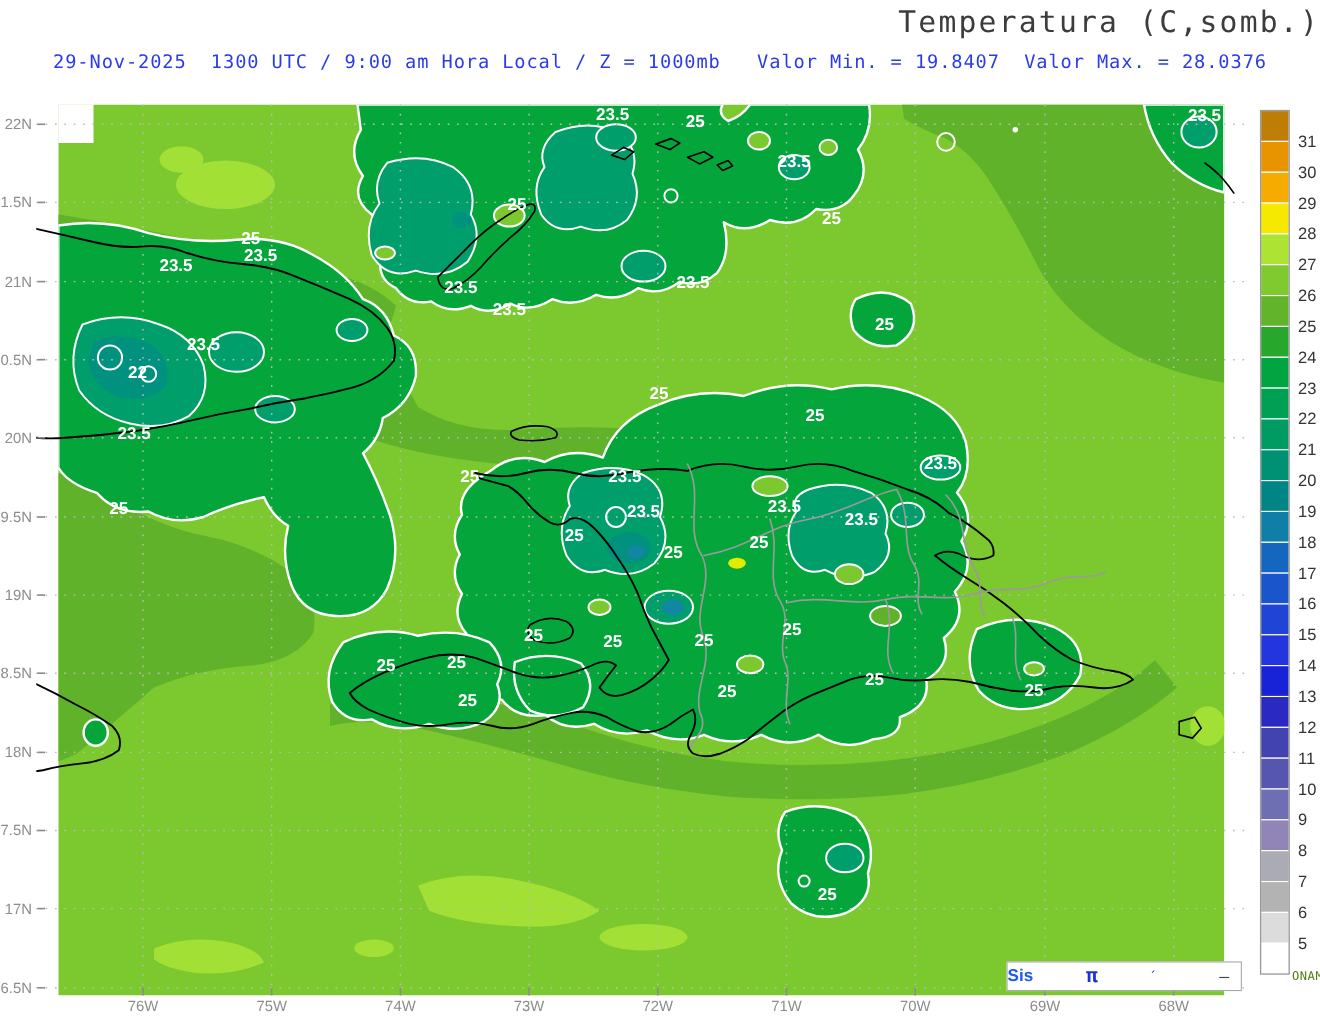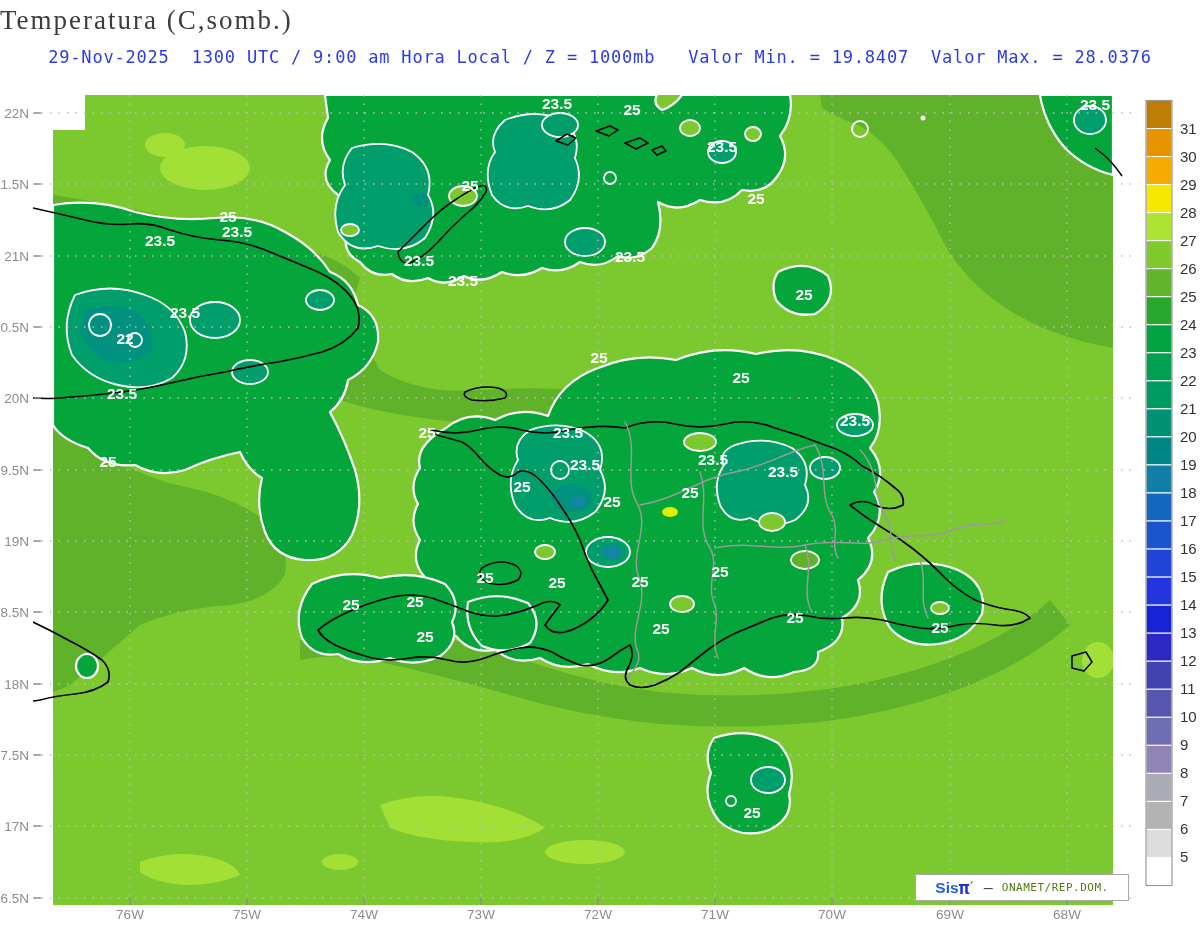--- a/index.html
+++ b/index.html
@@ -1,19 +1,19 @@
 <!DOCTYPE html>
 <html><head>
 <meta charset="utf-8">
 <style>
   html,body{margin:0;padding:0;background:#fff;}
   .stage{position:relative;width:1200px;height:927px;background:#ffffff;overflow:hidden;
          font-family:"DejaVu Sans Mono", monospace;}
-  .title{position:absolute;top:5px;left:0;right:0;text-align:left;
-         font-size:27px;font-weight:400;letter-spacing:2px;color:#3c3c3c;font-family:Liberation Serif, serif;}
+  .title{position:absolute;top:5px;left:0;right:0;text-align:right;
+         font-size:27px;font-weight:400;letter-spacing:2px;color:#3c3c3c;}
   .h1{position:absolute;top:47px;left:0;right:0;text-align:center;
       font-size:17px;letter-spacing:0.8px;color:#2b3be8;white-space:pre;}
   .h2{position:absolute;top:69px;left:0;right:0;text-align:center;
       font-size:15.5px;letter-spacing:0.2px;color:#2e9bf0;white-space:pre;}
   svg{position:absolute;left:0;top:0;}
   
   .f-bg{fill:#7cc82f;}
   .f-olv{fill:#60b22b;}
   .f-cha{fill:#a2e035;}
   .f-yel{fill:#e0ec00;}
@@ -27,22 +27,22 @@
   .coast{fill:none;stroke:#000000;stroke-width:1.7;stroke-linejoin:round;stroke-linecap:round;}
   .isl{fill:none;stroke:#000000;stroke-width:1.5;stroke-linejoin:round;}
   .bord{fill:none;stroke:#9a9a9a;stroke-width:1.5;stroke-linejoin:round;stroke-linecap:round;}
   .grid{stroke:#bdbdbd;stroke-width:1.3;stroke-dasharray:1.5 7;}
   .tick{stroke:#8c8c8c;stroke-width:1.5;}
   .lat-lbl,.lon-lbl{font-family:"Liberation Sans",sans-serif;font-size:13.5px;fill:#8c8c8c;}
   .cb-lbl{font-family:"Liberation Sans",sans-serif;font-size:15px;fill:#333;}
   .ct-lbl{font-family:"Liberation Sans",sans-serif;font-size:15.5px;font-weight:700;fill:#ffffff;
           paint-order:stroke;}
   .sisbox{position:absolute;left:915px;top:874px;width:212px;height:25px;background:#ffffff;
-          border:1.5px solid #a8a8a8;display:flex;align-items:center;justify-content:center;
-          white-space:pre;}
+          border:1.5px solid #a8a8a8;display:flex;align-items:center;justify-content:flex-start;
+          white-space:pre;gap:48px;}
   .sis{color:#1e5af0;font-size:15.5px;font-weight:700;font-family:"Liberation Sans",sans-serif;}
   .pi{color:#1c30e0;font-size:18px;font-weight:700;}
   .acc{color:#1c30e0;font-size:12px;vertical-align:super;margin-left:-2px;}
   .dash{color:#444;font-size:15px;}
   .org{color:#4d7c0f;font-size:11px;letter-spacing:0.5px;}
 </style>
 </head>
 <body>
 
 <div class="stage">

